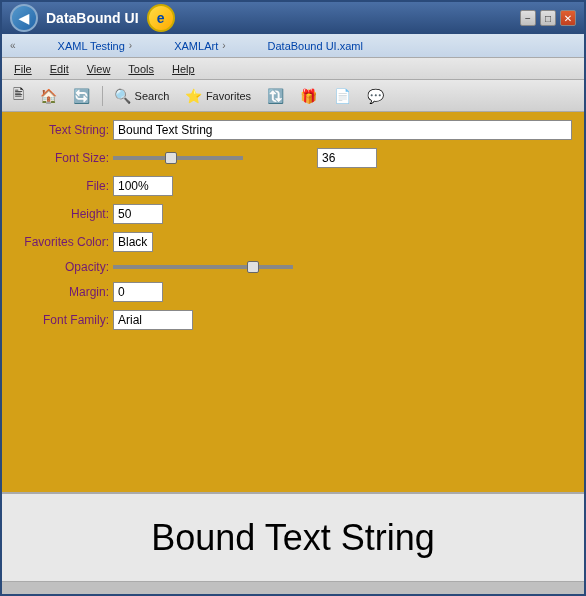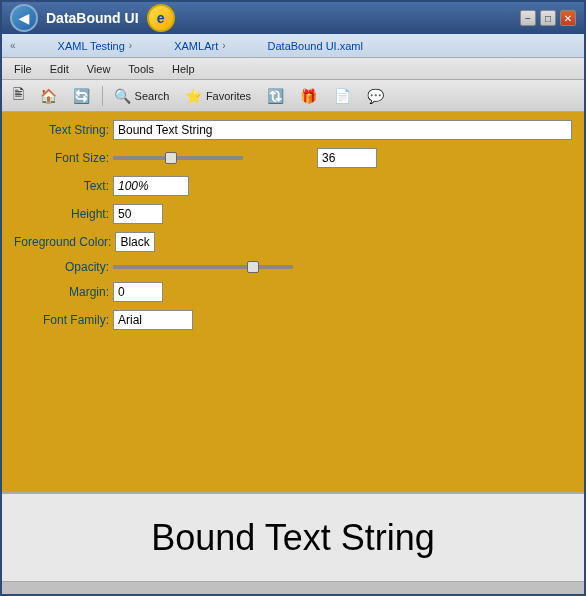--- a/index.html
+++ b/index.html
@@ -63,20 +63,21 @@
       align-items: center;
       padding: 0 4px;
       gap: 2px;
       border-bottom: 1px solid #aaa;
     }
     .menu-item {
       padding: 2px 8px;
       cursor: pointer;
       font-size: 11px;
       color: #222;
+      text-decoration: underline;
     }
 
     
     .toolbar {
       background: linear-gradient(to bottom, #e8e8e8, #d0d0d0);
       height: 32px;
       display: flex;
       align-items: center;
       padding: 0 4px;
       gap: 2px;
@@ -103,36 +104,36 @@
       overflow-y: auto;
     }
     .field-row {
       display: flex;
       align-items: center;
       margin-bottom: 8px;
       gap: 4px;
     }
     .field-label {
       font-size: 12px;
-      color: #0c4a6e;
+      color: #701a75;
       white-space: nowrap;
       min-width: 95px;
       text-align: right;
     }
     .field-input {
       border: 1px solid #888;
       background: white;
       padding: 2px 4px;
       font-size: 12px;
       outline: none;
     }
     .text-string-input { width: 460px; }
     .font-size-input { width: 60px; }
     .font-weight-input { width: 70px; }
-    .width-input { width: 76px; font-style: italic; }
+    .width-input { width: 60px; }
     .height-input { width: 50px; }
     .fg-color-input { width: 40px; }
     .margin-input { width: 50px; }
     .font-family-input { width: 80px; }
 
     
     .slider-container { display: flex; align-items: center; gap: 4px; flex: 1; max-width: 200px; }
     input[type="range"] {
       -webkit-appearance: none;
       height: 4px;
@@ -261,31 +262,31 @@
     <div class="field-row">
       <span class="field-label">Font Size:</span>
       <div class="slider-container">
         <input type="range" class="font-size-slider" min="8" max="72" value="36" style="">
       </div>
       <input class="field-input font-size-input" type="text" value="36" style="">
     </div>
 
 
     <div class="field-row">
-      <span class="field-label">Text:</span>
+      <span class="field-label">File:</span>
       <input class="field-input width-input" type="text" value="100%" style="">
     </div>
 
     <div class="field-row">
       <span class="field-label">Height:</span>
       <input class="field-input height-input" type="text" value="50" style="">
     </div>
 
     <div class="field-row">
-      <span class="field-label">Foreground Color:</span>
+      <span class="field-label">Favorites Color:</span>
       <input class="field-input fg-color-input" type="text" value="Black" style="">
     </div>
 
     <div class="field-row">
       <span class="field-label">Opacity:</span>
       <div class="slider-container">
         <input type="range" class="opacity-slider" min="0" max="100" value="80" style="">
       </div>
     </div>
 

